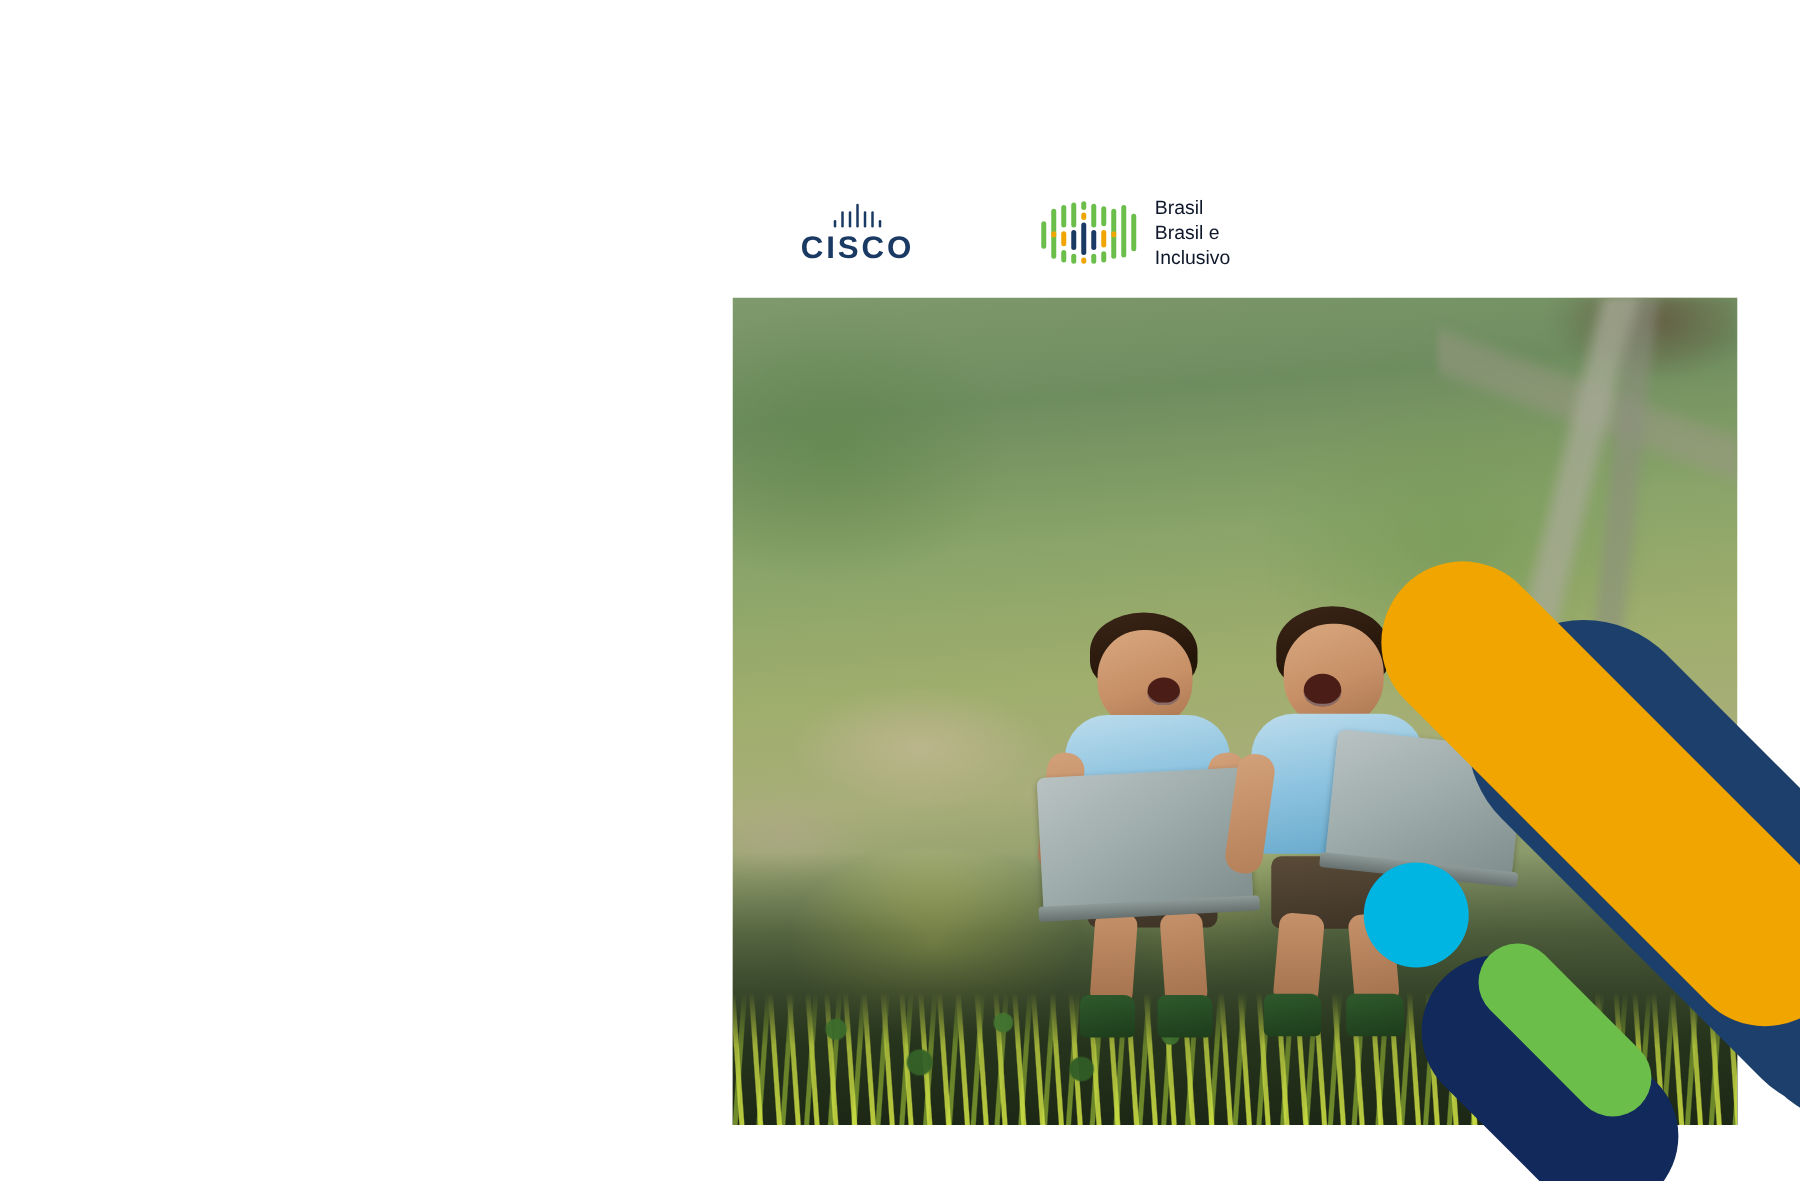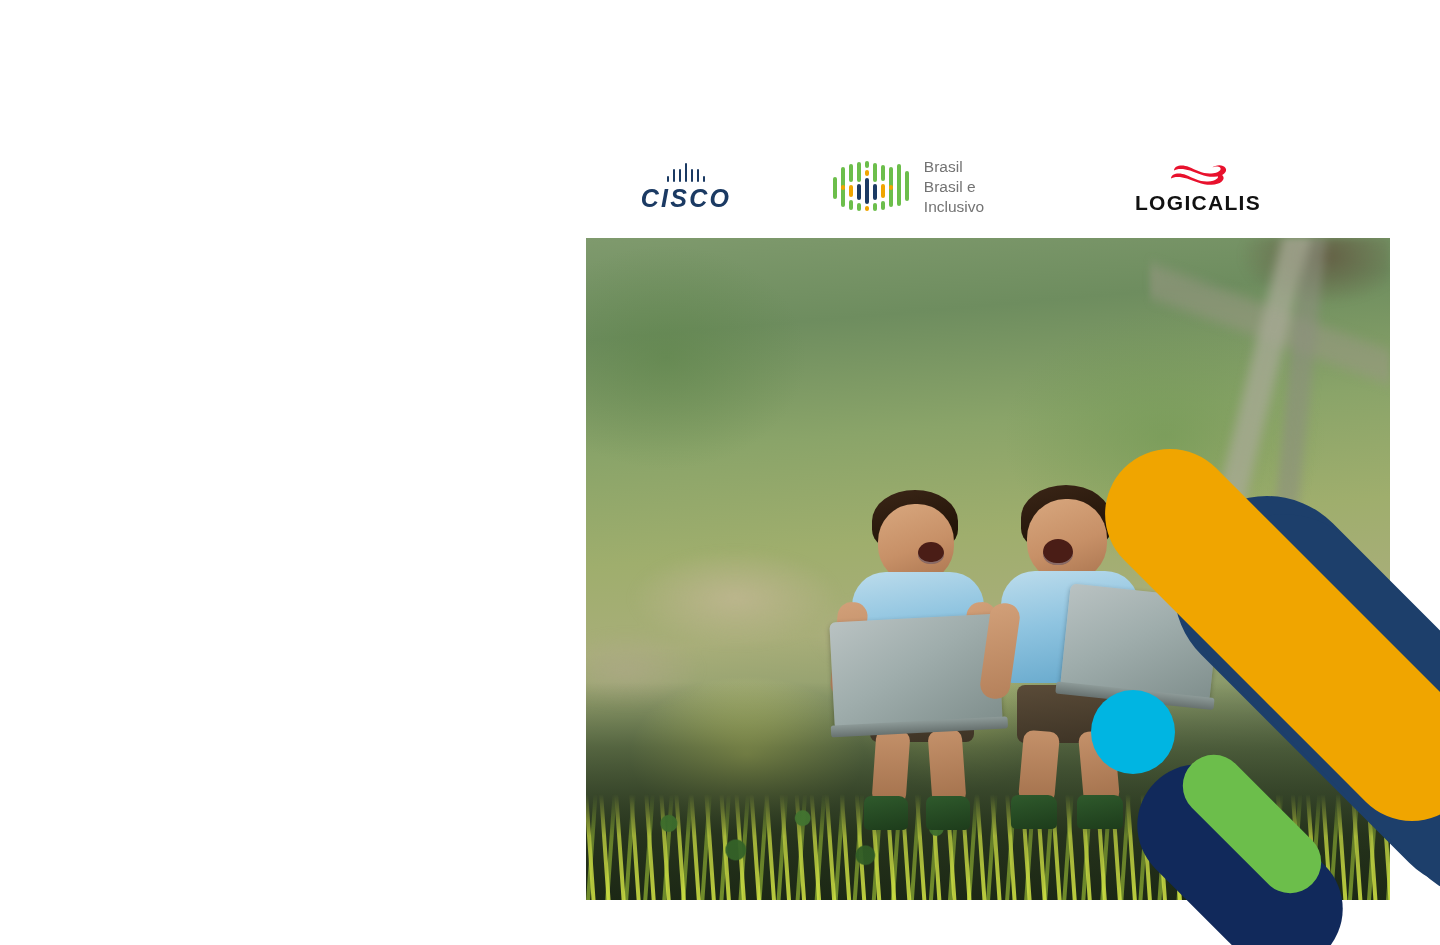--- a/index.html
+++ b/index.html
@@ -33,21 +33,21 @@
     display: flex;
     align-items: center;
   }
 
   .logo-slot {
     display: flex;
     align-items: center;
     justify-content: center;
     height: 78px;
   }
-  .slot-cisco     { width: 200px; font-style: italic; }
+  .slot-cisco     { width: 200px; }
   .slot-bdi       { width: 245px; }
   .slot-logicalis { width: 250px; margin-left: 42px; }
 
   
   .cisco-logo {
     display: flex;
     flex-direction: column;
     align-items: center;
     gap: 4px;
   }
@@ -92,21 +92,21 @@
     height: 56px;
   }
   .bdi-mark span {
     position: absolute;
     border-radius: 3px;
   }
   .bdi-text {
     font-family: "Liberation Sans", sans-serif;
     font-size: 15.5px;
     line-height: 1.28;
-    color: #737373;
+    color: #0f172a;
     white-space: nowrap;
   }
 
   
   .logicalis-logo {
     display: flex;
     flex-direction: column;
     align-items: center;
     gap: 3px;
   }
@@ -338,35 +338,20 @@
           <span style="left:72px; top:12px; width:4px; height:30px; background:#6CBE4B;"></span>
         </div>
         <div class="bdi-text">
           <div>Brasil</div>
           <div>Brasil e</div>
           <div>Inclusivo</div>
         </div>
       </div>
     </div>
 
-    <div class="logo-slot slot-logicalis">
-      <div class="logicalis-logo">
-        <svg class="logicalis-mark" viewBox="0 0 62 28">
-          <path d="M7 9.5 C7 4.5, 15 3, 22 6 C29 9, 36 13, 44 12.5
-                   C52 12, 55 8.5, 53 6.5 C51.5 5, 47 5.2, 44.5 7
-                   C49 3.5, 56 3.3, 58.5 7 C61 10.8, 56 15.5, 47 15.8
-                   C38 16.1, 30 12, 23 9.5 C16.5 7.2, 9.5 7.5, 7 9.5 Z" fill="#E8112D"></path>
-          <path d="M4 17.5 C4 12.5, 12 11, 19 14 C26 17, 33 21, 41 20.5
-                   C49 20, 52.5 16.5, 50.5 14.5 C49 13, 44.5 13.2, 42 15
-                   C46.5 11.5, 53.5 11.3, 56 15 C58.5 18.8, 53.5 23.5, 44.5 23.8
-                   C35.5 24.1, 27 20, 20 17.5 C13.5 15.2, 6.5 15.5, 4 17.5 Z" fill="#E8112D"></path>
-        </svg>
-        <div class="logicalis-word">LOGICALIS</div>
-      </div>
-    </div>
   </div>
 
   <div class="hero">
     <div class="photo">
       <div class="photo-bg"></div>
       <div class="photo-bamboo"></div>
       <div class="photo-dry"></div>
       <div class="photo-ground"></div>
       <div class="photo-grass-lit"></div>
       <div class="photo-foliage"></div>

